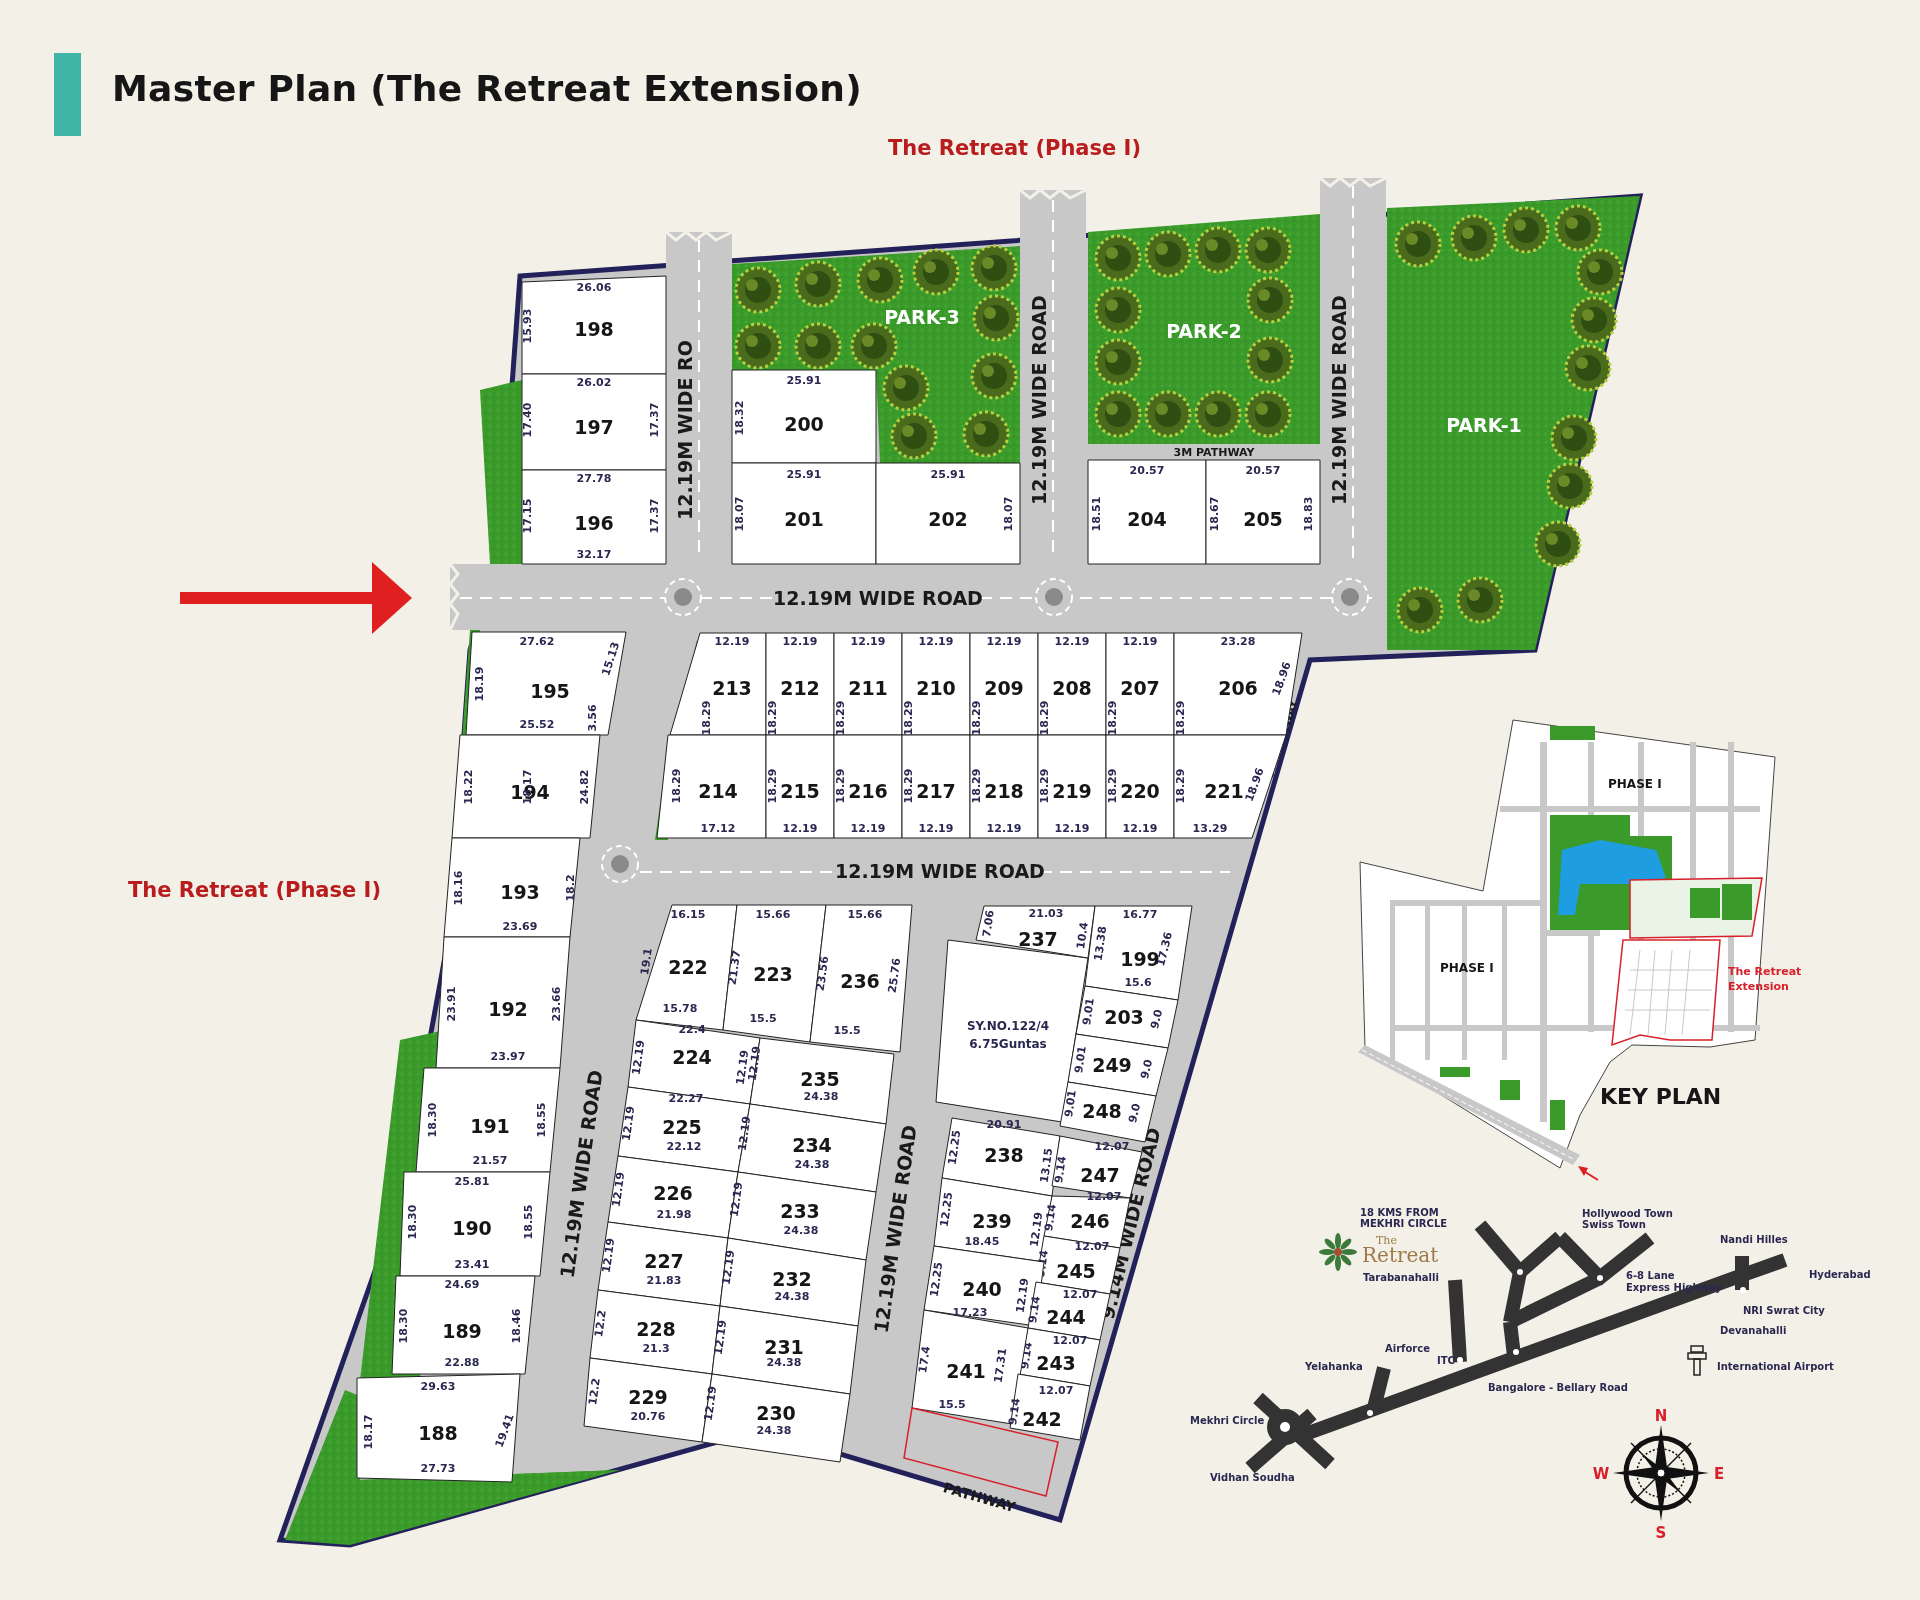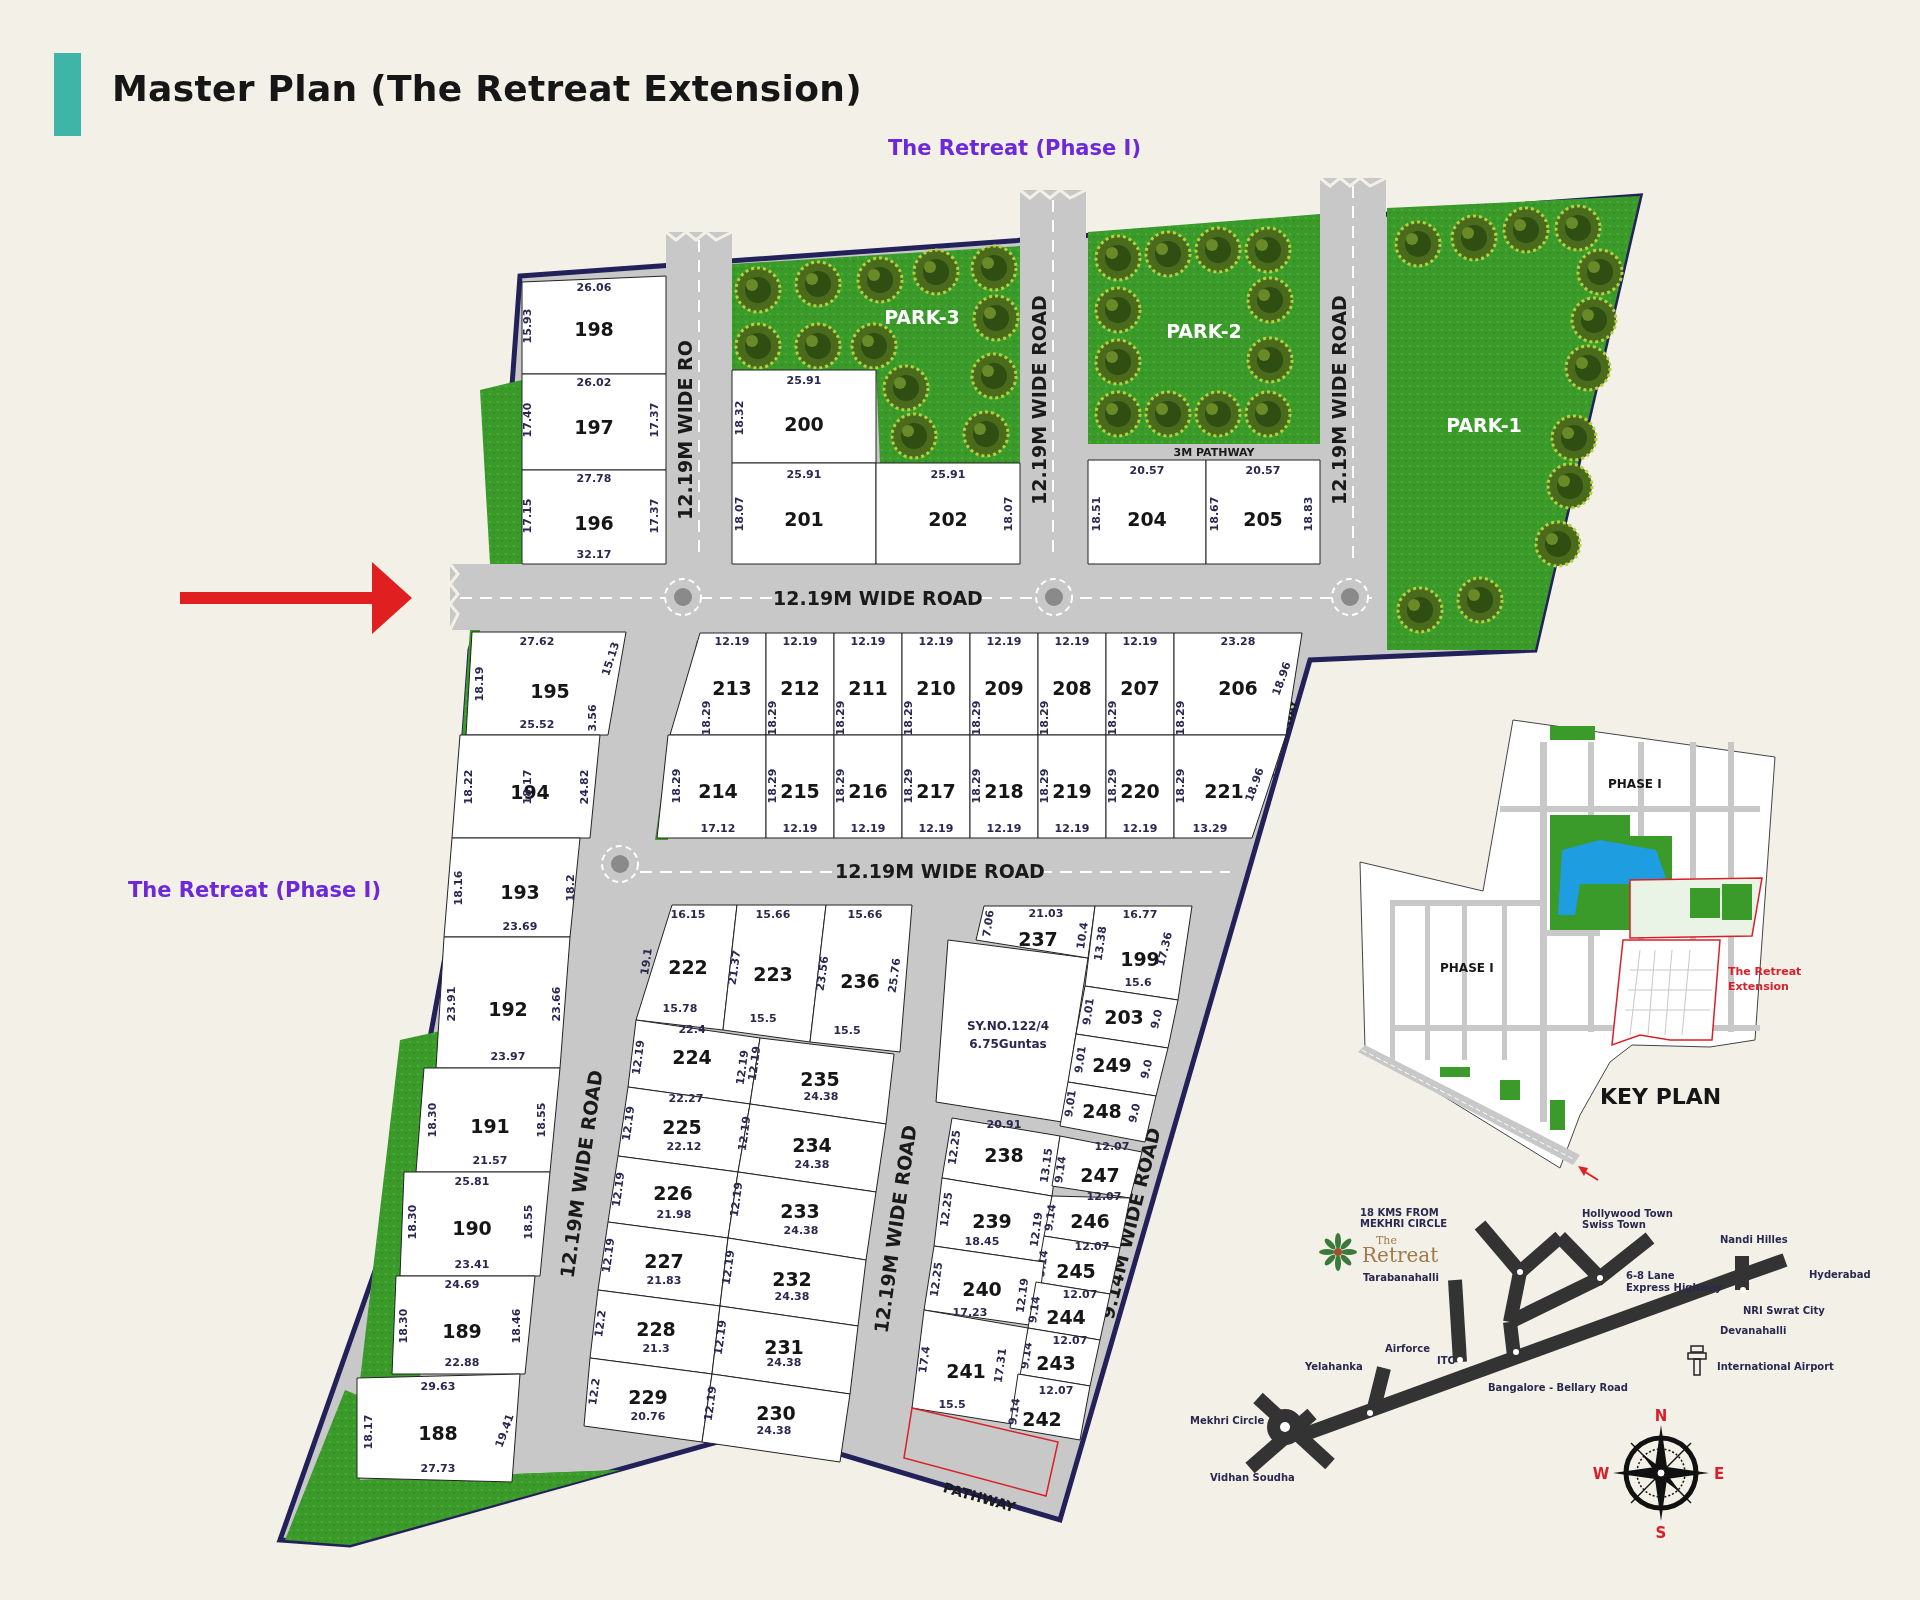--- a/index.html
+++ b/index.html
@@ -1,20 +1,20 @@
 <!DOCTYPE html>
 <html><head>
 <meta charset="utf-8">
 <style>
   html,body{margin:0;padding:0;}
   body{width:1920px;height:1600px;background:#f3f0e8;font-family:"DejaVu Sans",sans-serif;position:relative;overflow:hidden;}
   #stage{position:absolute;left:0;top:0;width:1920px;height:1368px;}
   .title-bar{position:absolute;left:54px;top:53px;width:27px;height:83px;background:#3fb5a8;}
   .title{position:absolute;left:112px;top:68px;font:bold 36px "DejaVu Sans",sans-serif;color:#161616;letter-spacing:0.3px;}
-  .label-phase{position:absolute;font:bold 21px "DejaVu Sans",sans-serif;color:#6d28d9;}
+  .label-phase{position:absolute;font:bold 21px "DejaVu Sans",sans-serif;color:#b91c1c;}
   svg text{font-family:"DejaVu Sans",sans-serif;}
   .pn{font-weight:bold;font-size:19px;fill:#161616;text-anchor:middle;}
   .dim{font-weight:bold;font-size:11px;fill:#2a2850;text-anchor:middle;}
   .road{font-weight:bold;font-size:19px;fill:#1a1a1a;text-anchor:middle;}
   .park{font-weight:bold;font-size:19px;fill:#ffffff;text-anchor:middle;}
   .loc{font-weight:bold;font-size:10px;fill:#2a2850;}
   .keytxt{font-weight:bold;fill:#161616;}
 </style>
 </head>
 <body>

